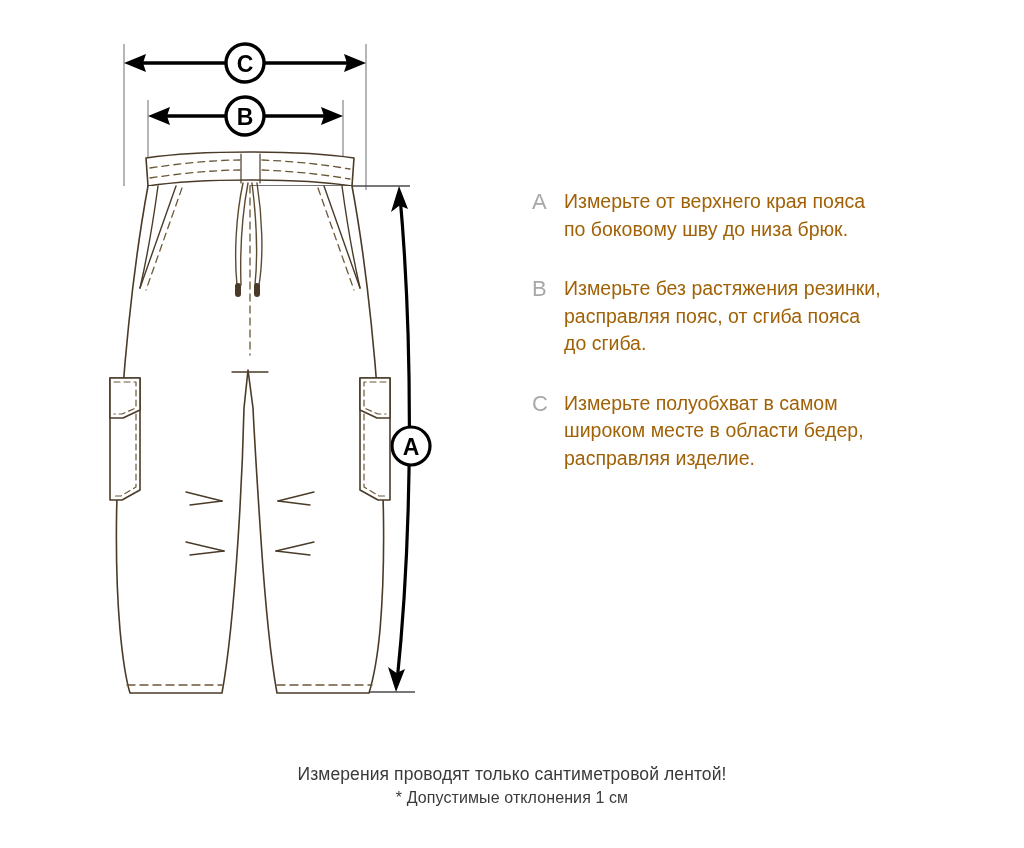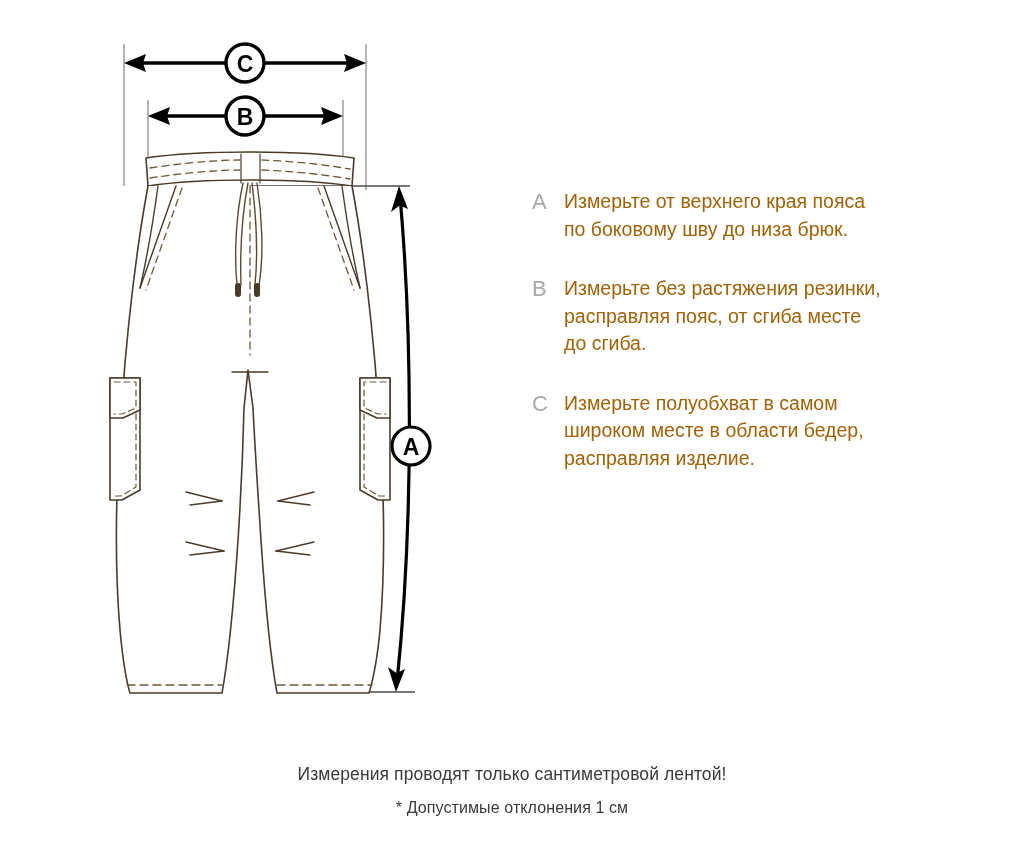--- a/index.html
+++ b/index.html
@@ -66,21 +66,20 @@
   .footer-main {
     font-size: 17.5px;
     line-height: 24px;
     color: #3a3a3a;
     letter-spacing: 0.1px;
   }
   .footer-sub {
     font-size: 16px;
     line-height: 24px;
     color: #3a3a3a;
-    margin-top: 10px;
     letter-spacing: 0.1px;
   }
   .dim-letter {
     font-family: "Liberation Sans", sans-serif;
     font-size: 23px;
     font-weight: bold;
     fill: #000000;
   }
 </style>
 </head>
@@ -223,21 +222,21 @@
 
     <div class="legend-row">
       <div class="legend-letter">A</div>
       <div class="legend-text">Измерьте от верхнего края пояса
 по боковому шву до низа брюк.</div>
     </div>
 
     <div class="legend-row">
       <div class="legend-letter">B</div>
       <div class="legend-text">Измерьте без растяжения резинки,
-расправляя пояс, от сгиба месте
+расправляя пояс, от сгиба пояса
 до сгиба.</div>
     </div>
 
     <div class="legend-row">
       <div class="legend-letter">C</div>
       <div class="legend-text">Измерьте полуобхват в самом
 широком месте в области бедер,
 расправляя изделие.</div>
     </div>
   </div>

